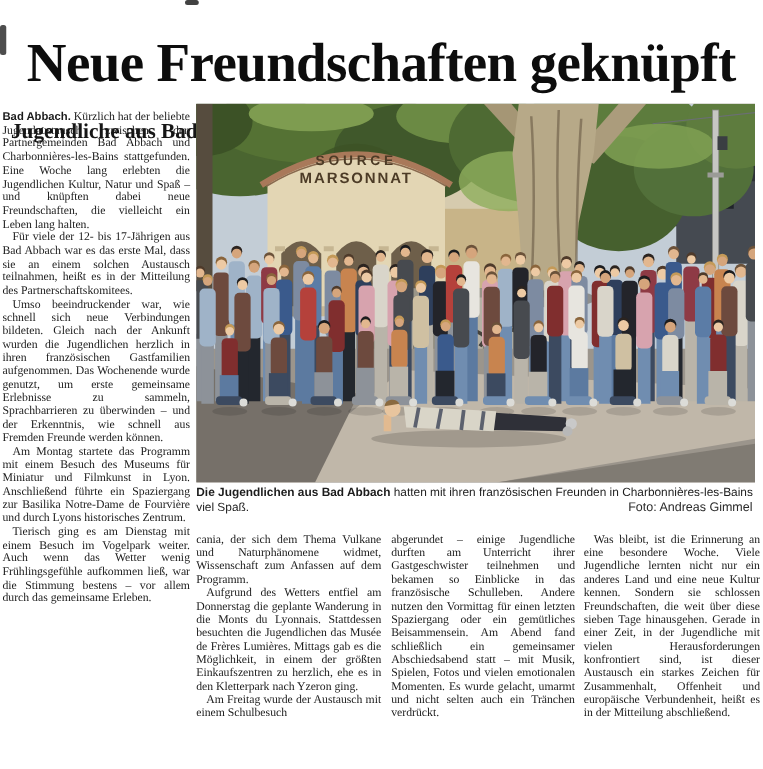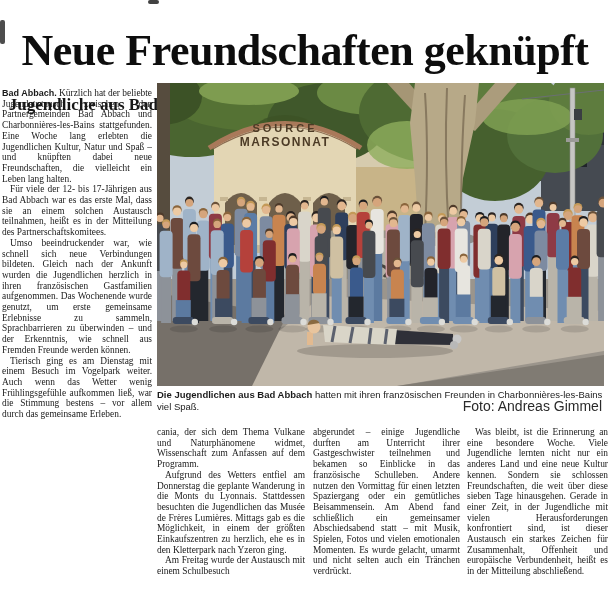--- a/index.html
+++ b/index.html
@@ -28,21 +28,21 @@
   
   #photo{position:absolute;left:157px;top:83px;width:447px;height:303px;overflow:hidden;
          background:#9b958c;}
   #photo svg{display:block;}
 
   
   #caption{position:absolute;left:157px;top:389px;width:447px;
     font-family:"Liberation Sans",sans-serif;font-size:9.5px;line-height:11.5px;color:#1c1c1c;
     text-align:left;}
   #caption .cap-bold{font-weight:bold;}
-  #caption .credit{position:absolute;right:2px;bottom:0;font-size:14px;color:#2a2a2a;}
+  #caption .credit{position:absolute;right:2px;bottom:0;font-size:10px;color:#2a2a2a;}
 
   
   .smudge{position:absolute;background:#2e2e2e;border-radius:2px;}
   #smudge1{left:0;top:20px;width:5px;height:24px;opacity:.85;}
   #smudge2{left:148px;top:0;width:11px;height:4px;opacity:.9;}
 </style>
 </head>
 <body>
 
 <div id="page">
@@ -53,20 +53,21 @@
   <h1 class="headline">Neue Freundschaften geknüpft</h1>
   <h2 class="subheadline">Jugendliche aus Bad Abbach besuchten die Partnerstadt Charbonnières-les-Bains</h2>
 
   <div class="col" id="col1">
     <p class="noindent">
       <span class="lead-in">Bad Abbach.</span>
       <span>Kürzlich hat der beliebte Jugendaustausch zwischen den Partnergemeinden Bad Abbach und Charbonnières-les-Bains stattgefunden. Eine Woche lang erlebten die Jugendlichen Kultur, Natur und Spaß – und knüpften dabei neue Freundschaften, die vielleicht ein Leben lang halten.</span>
     </p>
     <p>Für viele der 12- bis 17-Jährigen aus Bad Abbach war es das erste Mal, dass sie an einem solchen Austausch teilnahmen, heißt es in der Mitteilung des Partnerschaftskomitees.</p>
     <p>Umso beeindruckender war, wie schnell sich neue Verbindungen bildeten. Gleich nach der Ankunft wurden die Jugendlichen herzlich in ihren französischen Gastfamilien aufgenommen. Das Wochenende wurde genutzt, um erste gemeinsame Erlebnisse zu sammeln, Sprachbarrieren zu überwinden – und der Erkenntnis, wie schnell aus Fremden Freunde werden können.</p>
+    <p>Am Montag startete das Programm mit einem Besuch des Museums für Miniatur und Filmkunst in Lyon. Anschließend führte ein Spaziergang zur Basilika Notre-Dame de Fourvière und durch Lyons historisches Zentrum.</p>
     <p>Tierisch ging es am Dienstag mit einem Besuch im Vogelpark weiter. Auch wenn das Wetter wenig Frühlingsgefühle aufkommen ließ, war die Stimmung bestens – vor allem durch das gemeinsame Erleben.</p>
   </div>
 
   <div id="photo">
     <svg width="447" height="303" viewBox="0 0 447 303">
 
       <rect x="0" y="0" width="447" height="215" fill="#c3cdd6"></rect>
 
       <rect x="140" y="28" width="135" height="135" fill="#c8b488"></rect>
 

